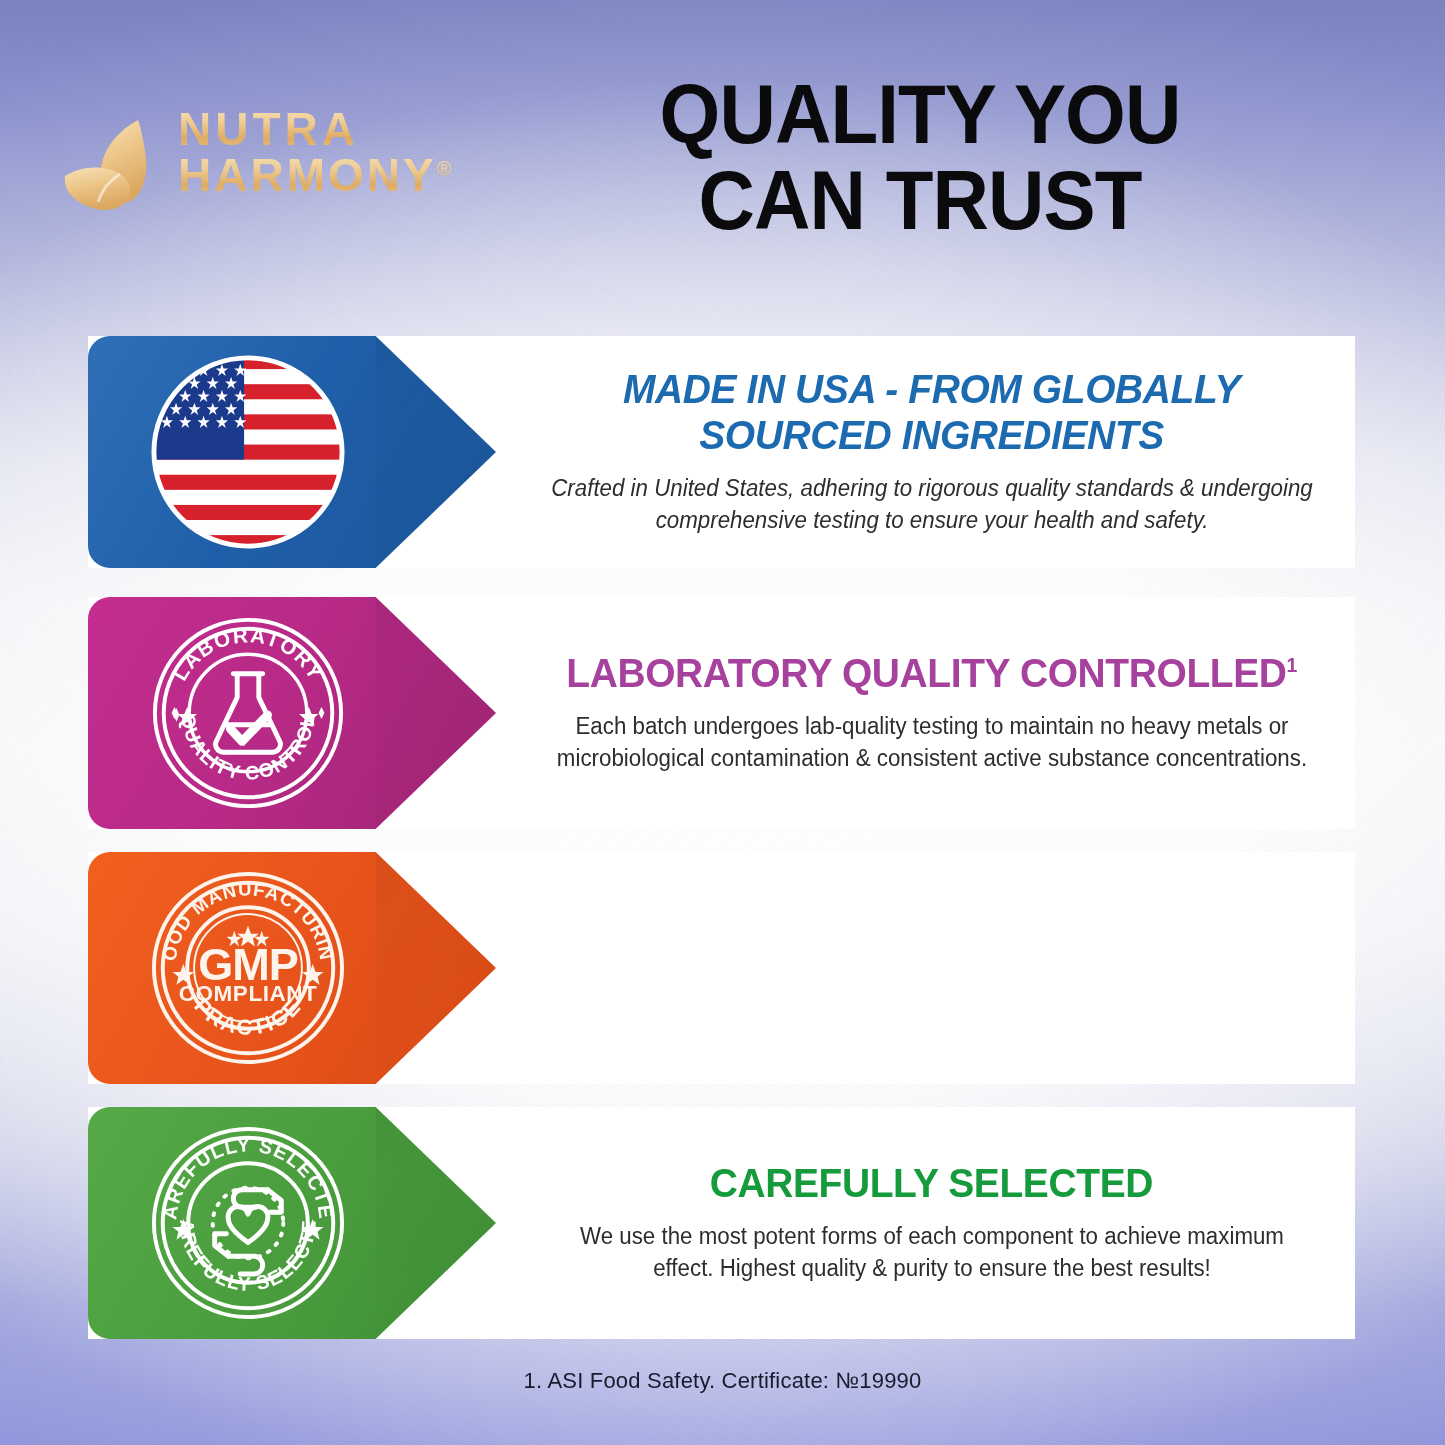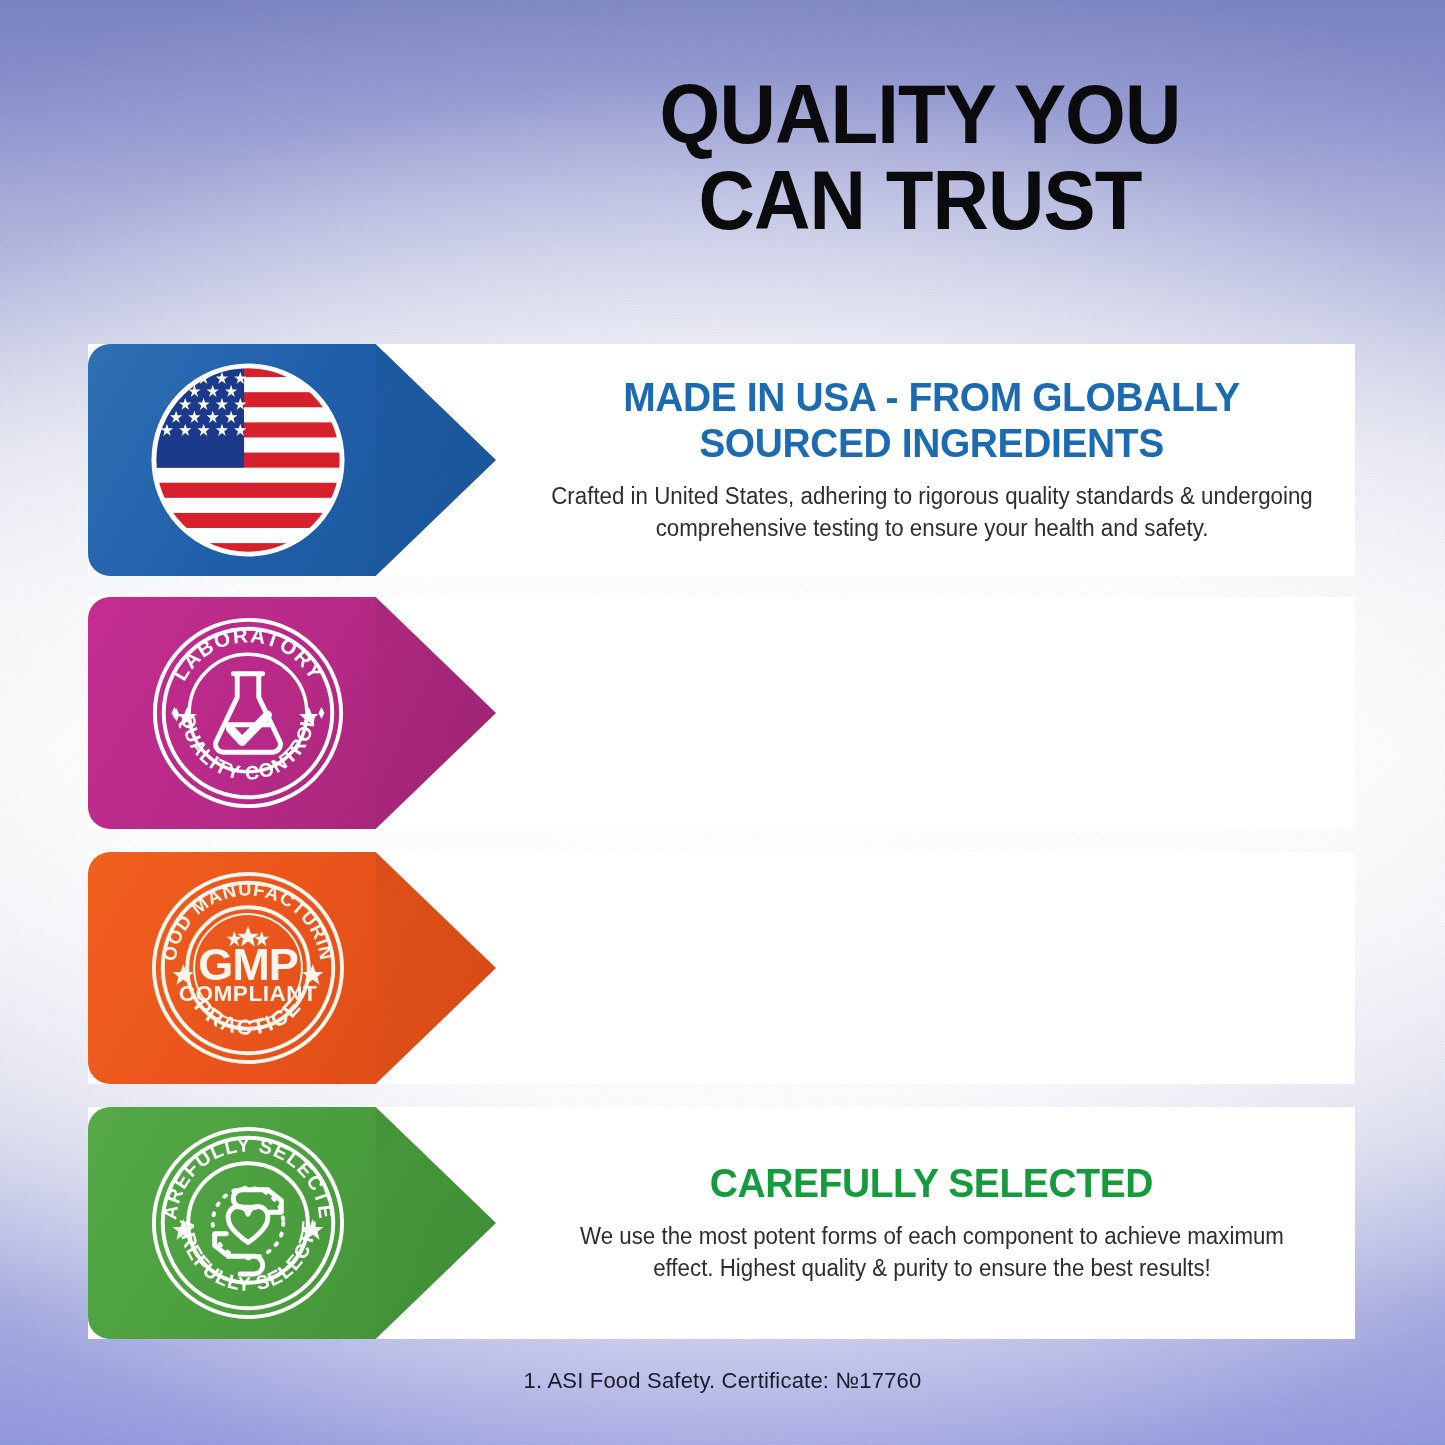--- a/index.html
+++ b/index.html
@@ -79,21 +79,21 @@
   }
   .headline span { display: block; }
 
   
   .row {
     position: absolute;
     left: 88px;
     width: 1267px;
     height: 232px;
   }
-  .row-1 { top: 344px; }
+  .row-1 { top: 336px; font-style: italic; }
   .row-2 { top: 597px; }
   .row-3 { top: 852px; }
   .row-4 { top: 1107px; }
 
   .card {
     position: absolute;
     left: 0; top: 0;
     width: 100%;
     height: 100%;
     background: #ffffff;
@@ -196,20 +196,40 @@
 
   .flag-circle { display: block; }
   svg { display: block; }
 </style>
 </head>
 <body>
 
 <div class="page">
   <div class="grain"></div>
 
+  <div class="logo-wrap">
+    <div class="logo-leaf">
+      <svg viewBox="0 0 120 110" width="120" height="110">
+        <defs>
+          <linearGradient id="goldg" x1="0" y1="0" x2="0.3" y2="1">
+            <stop offset="0%" stop-color="#f7e2ba"></stop>
+            <stop offset="45%" stop-color="#edc78b"></stop>
+            <stop offset="100%" stop-color="#dba85f"></stop>
+          </linearGradient>
+        </defs>
+        <path d="M76 6 C50 20 36 44 39 66 C41 82 54 92 66 88 C80 83 86 62 84 44 C82 28 79 14 76 6 Z" fill="url(#goldg)"></path>
+        <path d="M3 62 C18 52 42 50 58 60 C72 69 71 86 57 93 C41 101 18 92 8 80 C4 75 2 68 3 62 Z" fill="url(#goldg)"></path>
+        <path d="M58 60 C48 66 40 76 36 88" stroke="#ffffff" stroke-opacity="0.55" stroke-width="3" fill="none"></path>
+      </svg>
+    </div>
+    <div class="logo-text">
+      <div class="logo-l1">NUTRA</div>
+      <div class="logo-l2"><span>HARMONY</span><span class="logo-reg">®</span></div>
+    </div>
+  </div>
 
   <div class="headline">
     <span>QUALITY YOU</span>
     <span>CAN TRUST</span>
   </div>
 
   <div class="row row-1">
     <div class="card"></div>
     <div class="arrow-drop"></div>
     <div class="arrow a-blue"></div>
@@ -346,20 +366,24 @@
           <path d="M89 62 v22 L68 128 a8 8 0 0 0 7 12 h50 a8 8 0 0 0 7 -12 L111 84 V62"></path>
           <path d="M78 112 h44"></path>
         </g>
         <path d="M82 116 l12 13 l26 -27" fill="none" stroke="#ffffff" stroke-width="9" stroke-linecap="round" stroke-linejoin="round"></path>
         <g fill="#ffffff">
           <polygon points="38,94 41,101 48,101 42,106 44,113 38,109 32,113 34,106 28,101 35,101"></polygon>
           <polygon points="162,94 165,101 172,101 166,106 168,113 162,109 156,113 158,106 152,101 159,101"></polygon>
         </g>
       </svg>
     </div>
+    <div class="content">
+      <div class="heading h-pink"><span>LABORATORY QUALITY CONTROLLED</span><span class="sup">1</span></div>
+      <div class="desc">Each batch undergoes lab-quality testing to maintain no heavy metals or microbiological contamination &amp; consistent active substance concentrations.</div>
+    </div>
   </div>
 
   <div class="row row-3">
     <div class="card"></div>
     <div class="arrow-drop"></div>
     <div class="arrow a-orange"></div>
     <div class="arrow-shade"></div>
     <div class="badge-holder">
       <svg viewBox="0 0 200 200" width="196" height="196">
         <defs>
@@ -424,14 +448,14 @@
           <circle cx="100" cy="100" r="36"></circle>
         </g>
       </svg>
     </div>
     <div class="content">
       <div class="heading h-green">CAREFULLY SELECTED</div>
       <div class="desc">We use the most potent forms of each component to achieve maximum effect. Highest quality &amp; purity to ensure the best results!</div>
     </div>
   </div>
 
-  <div class="footnote">1. ASI Food Safety. Certificate: №17760</div>
+  <div class="footnote">1. ASI Food Safety. Certificate: №19990</div>
 </div>
 
 </body></html>

